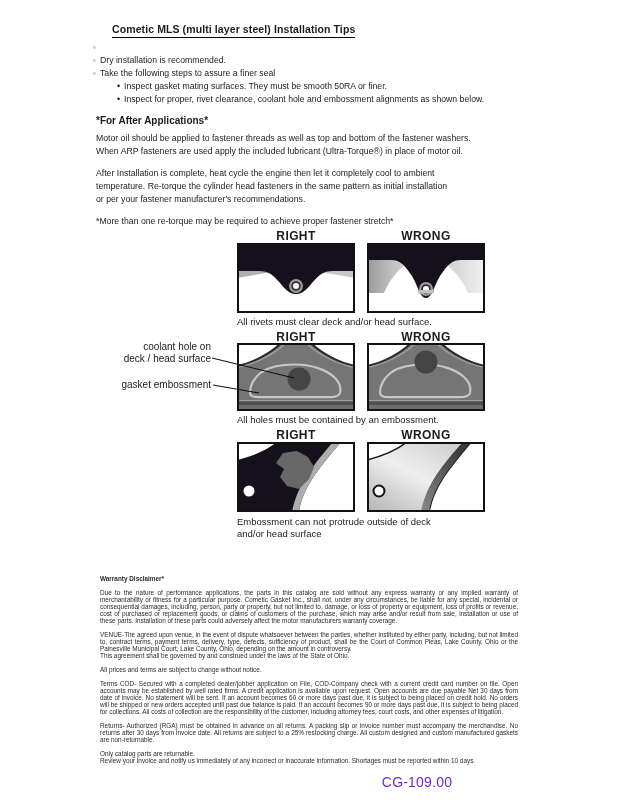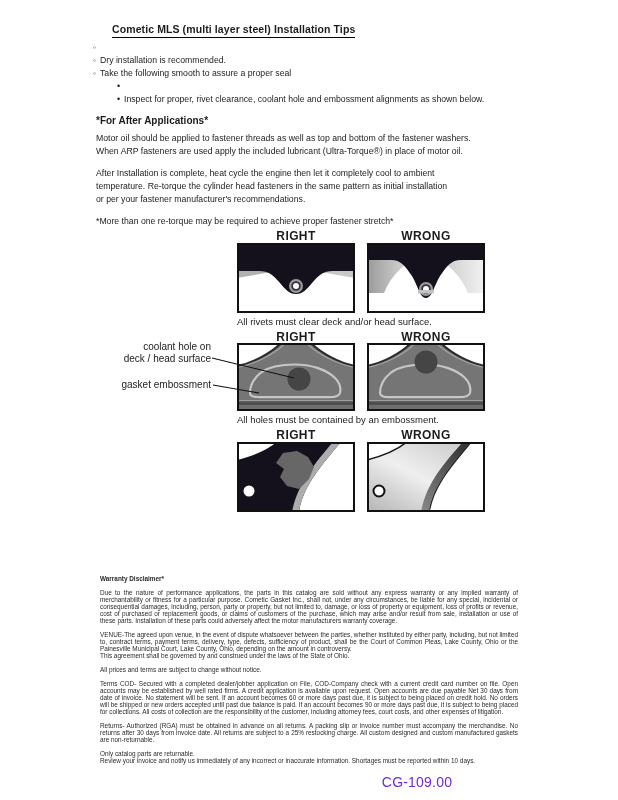--- a/index.html
+++ b/index.html
@@ -41,24 +41,25 @@
   <div class="abs bullets">
     <div class="b-row">
         <span class="marker">◦</span>
       </div>
     <div class="b-row">
         <span class="marker">◦</span>
         <span>Dry installation is recommended.</span>
       </div>
     <div class="b-row">
         <span class="marker">◦</span>
-        <span>Take the following smooth to assure a proper seal</span>
+        <span>Take the following steps to assure a finer seal</span>
       </div>
     <div class="b-row sub">
         <span class="marker">•</span>
+        <span>Inspect gasket mating surfaces.  They must be smooth 50RA or finer.</span>
       </div>
     <div class="b-row sub">
         <span class="marker">•</span>
         <span>Inspect for proper, rivet clearance, coolant hole and embossment alignments as shown below.</span>
       </div>
   </div>
 
   <div class="abs h2" style="left:96px;top:115px;">*For After Applications*</div>
   <div class="abs body-txt" style="left:96px;top:132px;">Motor oil should be applied to fastener threads as well as top and bottom of the fastener washers.
 When ARP fasteners are used apply the included lubricant (Ultra-Torque®) in place of motor oil.</div>
@@ -177,20 +178,22 @@
           <stop offset="1" stop-color="#383838"></stop>
       </linearGradient>
     </defs>
     <rect width="118" height="70" fill="#fff"></rect>
     <path d="M0,18 C16,14 30,8 40,0 L104,0 C84,24 66,44 62,70 L0,70 Z" fill="url(#g3w)" stroke="#1a1a1a" stroke-width="1.6"></path>
     <path d="M104,0 C84,24 66,44 62,70 L54,70 C59,42 77,21 96,0 Z" fill="url(#g3e)"></path>
     <circle cx="12" cy="49" r="5.5" fill="#fff" stroke="#111" stroke-width="2"></circle>
     <rect x="1" y="1" width="116" height="68" fill="none" stroke="#111" stroke-width="2"></rect>
   </svg>
 
+  <div class="abs dg-caption" style="left:237px;top:516px;white-space:pre-line;">Embossment can not protrude outside of deck
+and/or head surface</div>
 
   <div class="abs legal">
     <div class="lh">Warranty Disclaimer*</div>
     <p>Due to the nature of performance applications, the parts in this catalog are sold without any express warranty or any implied warranty of merchantability or fitness for a particular purpose.  Cometic Gasket Inc., shall not, under any circumstances, be liable for any special, incidental or consequential damages, including, person, party or property, but not limited to, damage, or loss of property or equipment, loss of profits or revenue, cost of purchased or replacement goods, or claims of customers of the purchase, which may arise and/or result from sale, installation or use of these parts.  Installation of these parts could adversely affect the motor manufacturers warranty coverage.</p>
     <p class="tight">VENUE-The agreed upon venue, in the event of dispute whatsoever between the parties, whether instituted by either party, including, but not limited to, contract terms, payment terms, delivery, type, defects, sufficiency of product, shall be the Court of Common Pleas, Lake County, Ohio or the Painesville Municipal Court, Lake County, Ohio, depending on the amount in controversy.</p>
     <p>This agreement shall be governed by and construed under the laws of the State of Ohio.</p>
     <p>All prices and terms are subject to change without notice.</p>
     <p>Terms COD- Secured with a completed dealer/jobber application on File, COD-Company check with a current credit card number on file.  Open accounts may be established by well rated firms.  A credit application is available upon request.  Open accounts are due payable Net 30 days from date of invoice.  No statement will be sent.  If an account becomes 60 or more days past due, it is subject to being placed on credit hold.  No orders will be shipped or new orders accepted until past due balance is paid.  If an account becomes 90 or more days past due, it is subject to being placed for collections.  All costs of collection are the responsibility of the customer, including attorney fees, court costs, and other expenses of litigation.</p>
     <p>Returns- Authorized (RGA) must be obtained in advance on all returns.  A packing slip or invoice number must accompany the merchandise.  No returns after 30 days from invoice date.  All returns are subject to a 25% restocking charge.  All custom designed and custom manufactured gaskets are non-returnable.</p>
     <p class="tight">Only catalog parts are returnable.</p>

